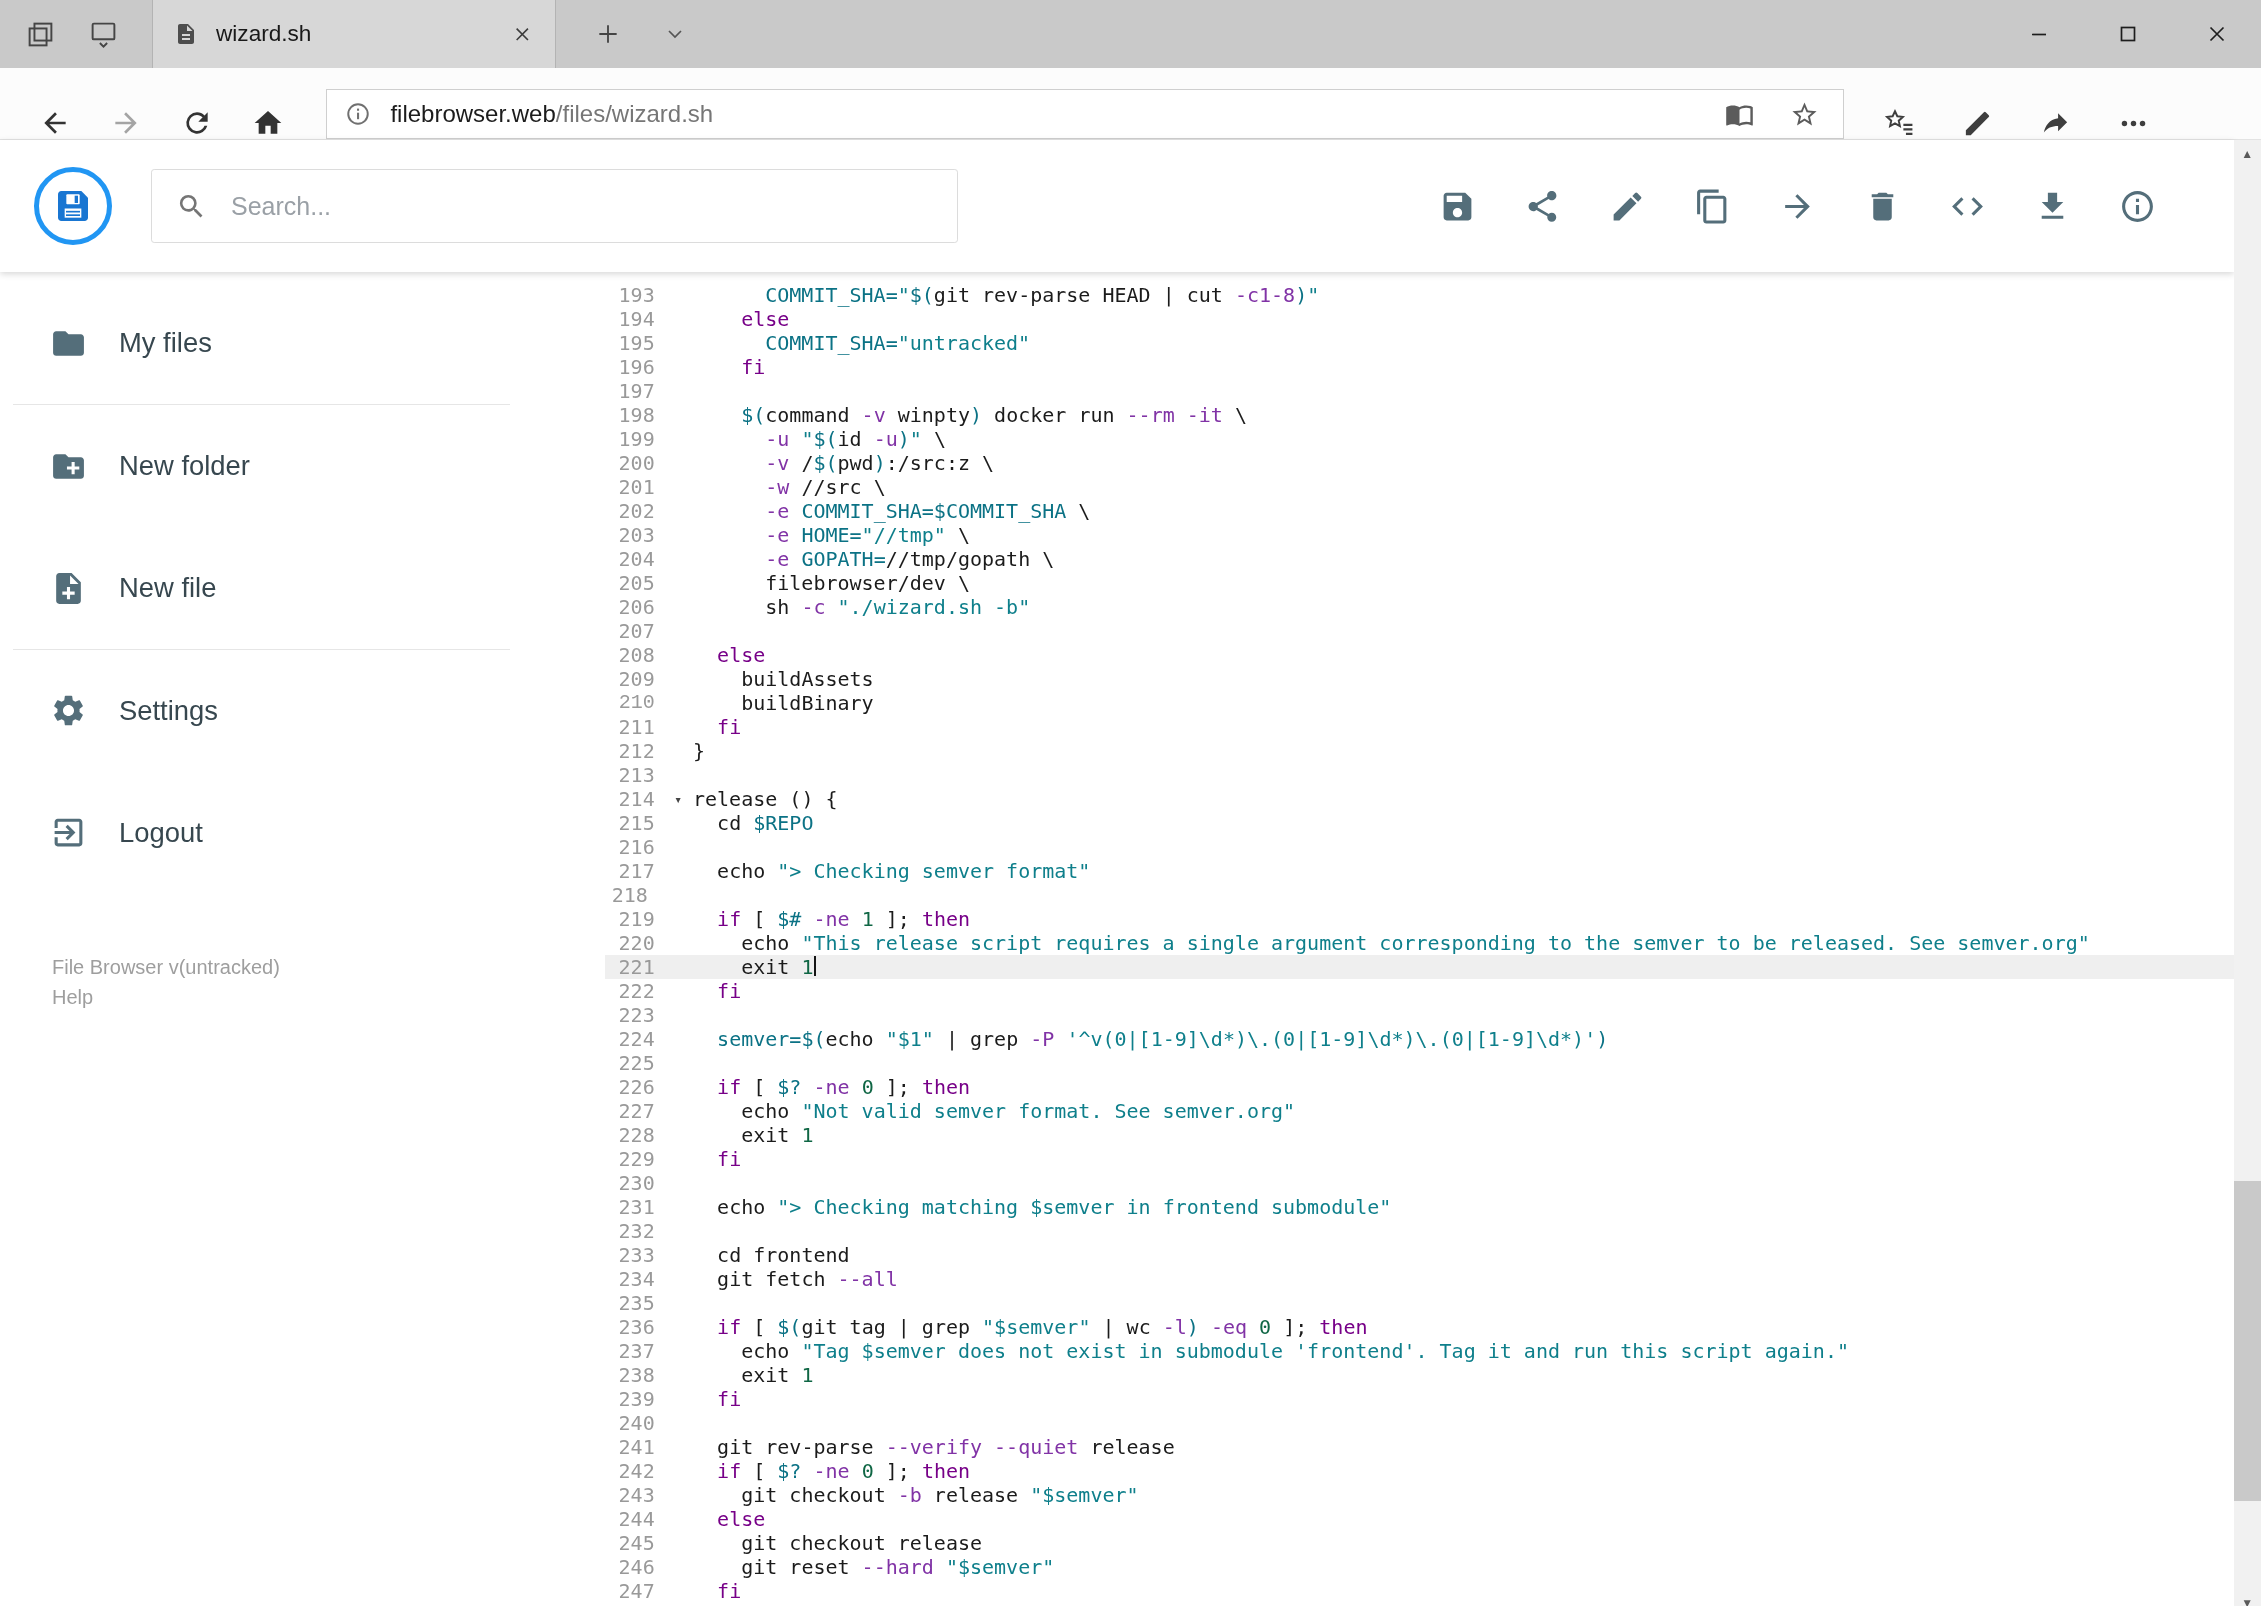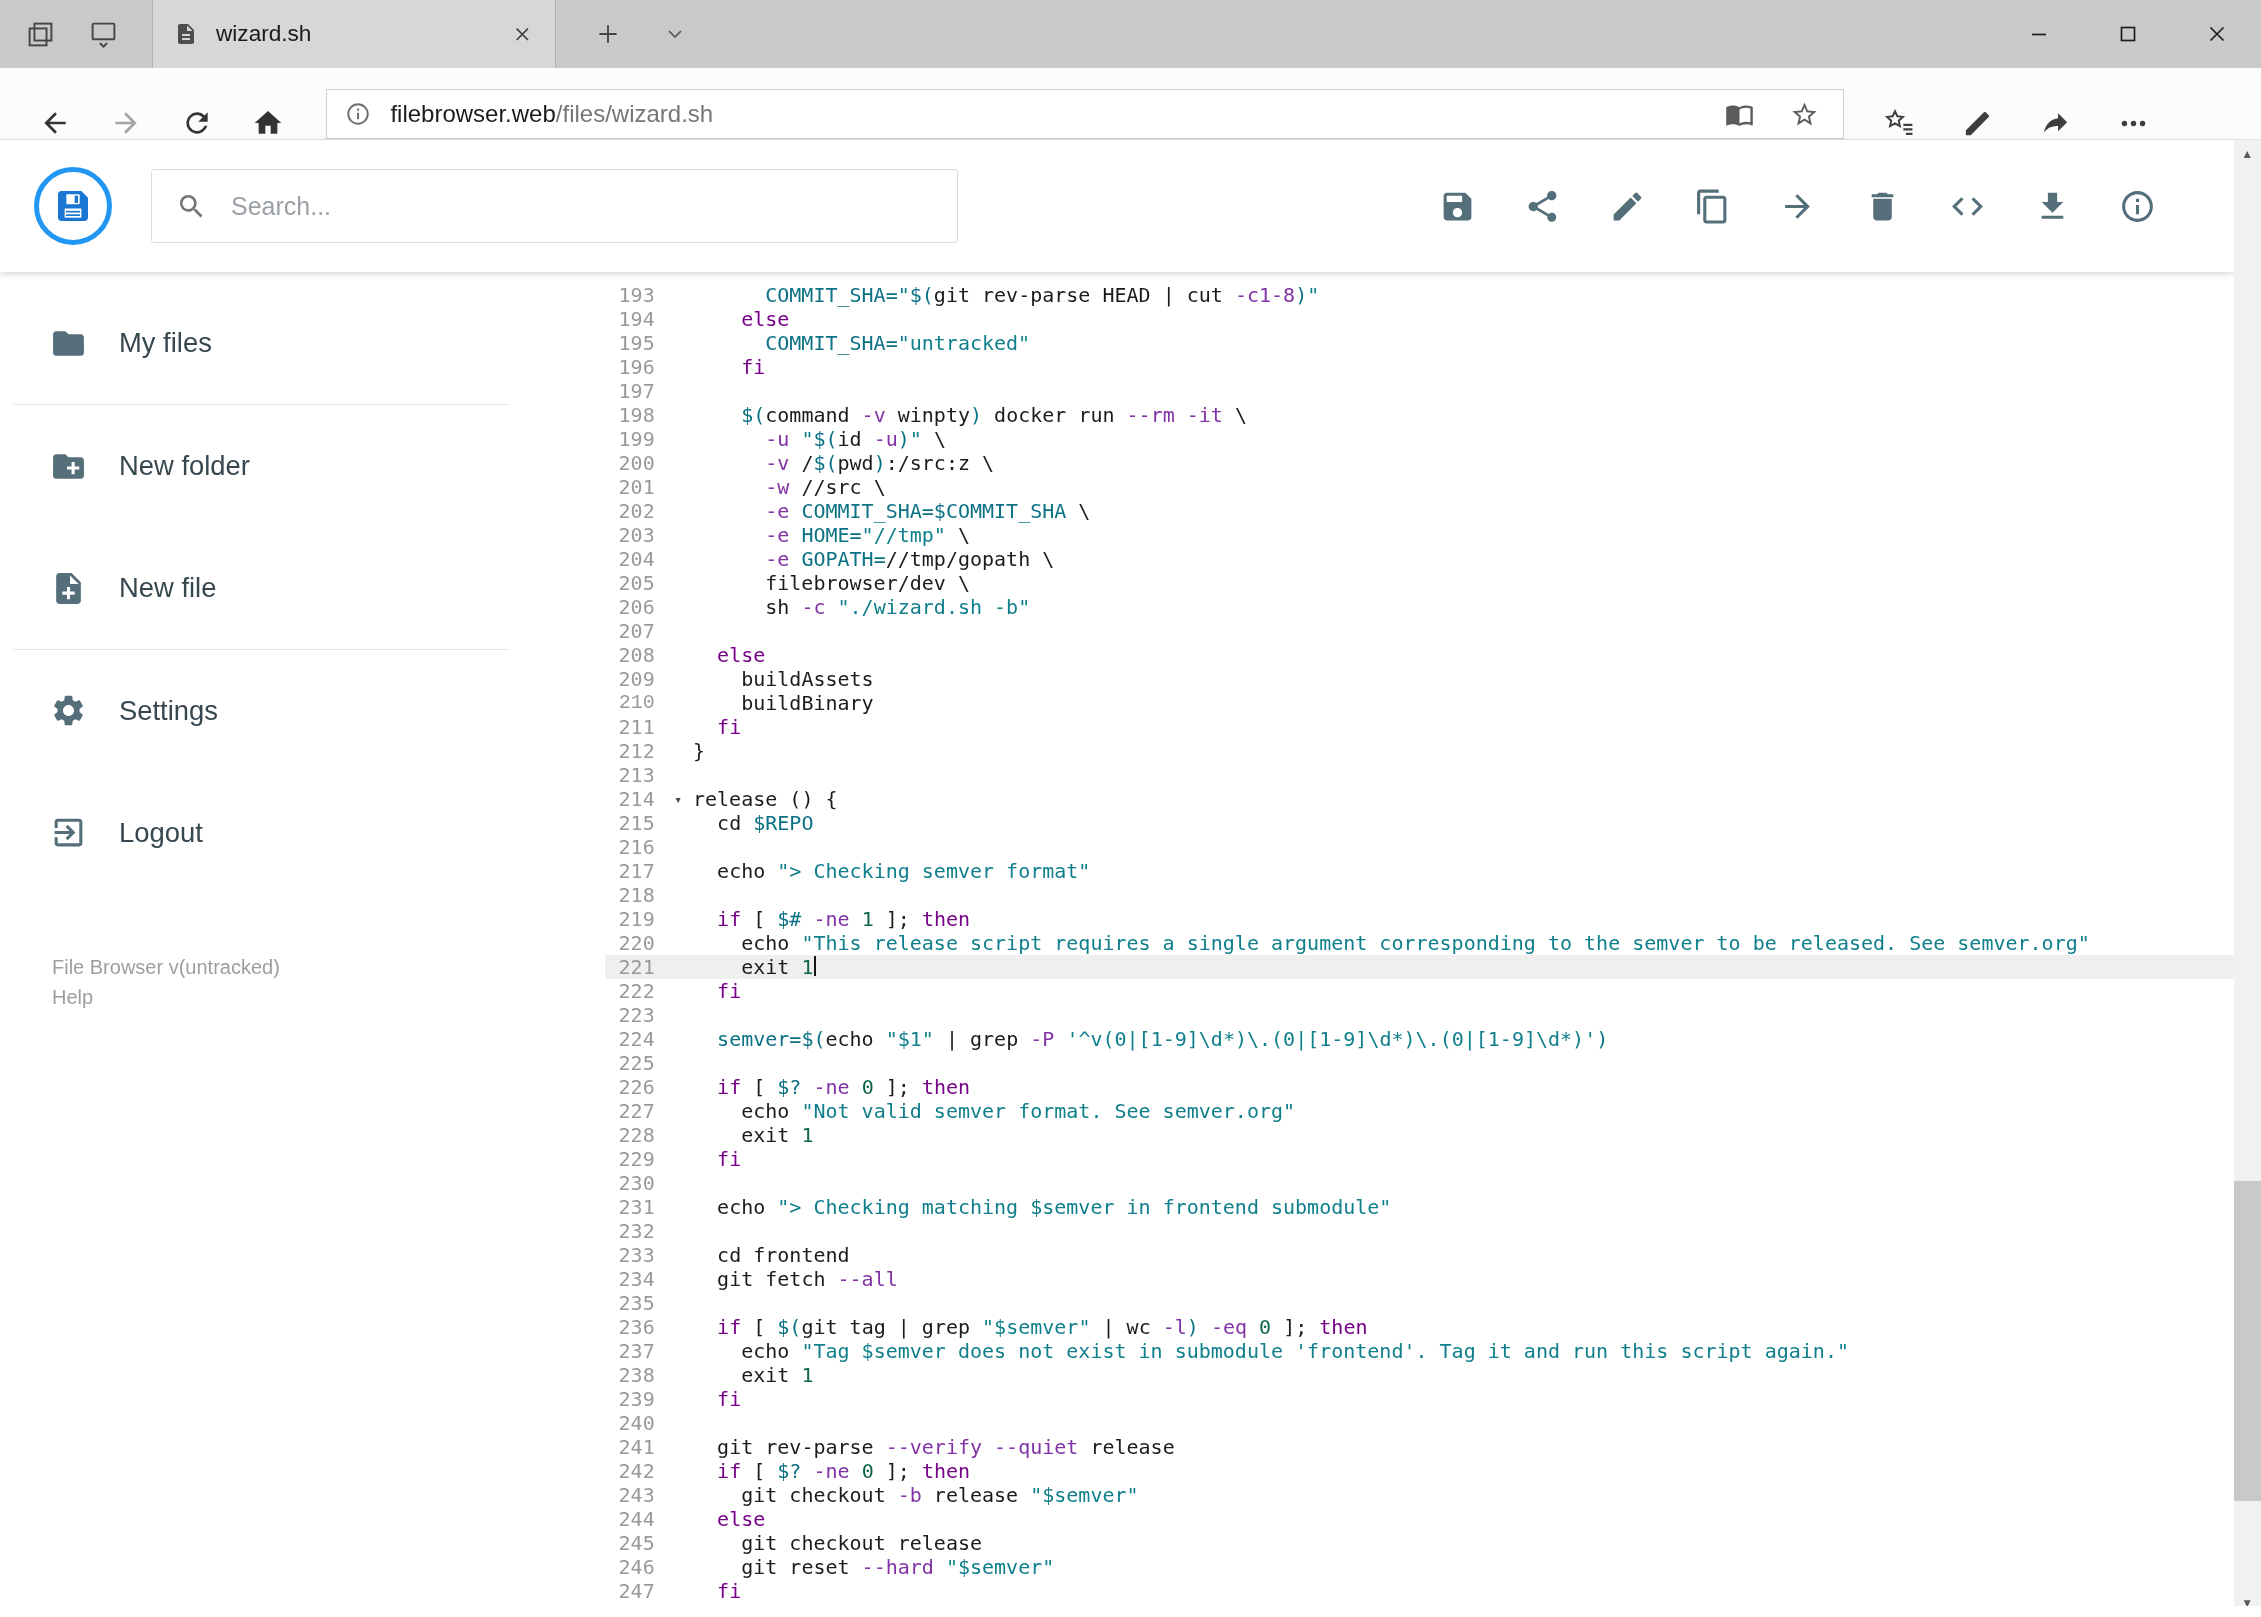--- a/index.html
+++ b/index.html
@@ -433,21 +433,21 @@
         </div>
         <div class="cmrow">
           <span class="gut" style="color: rgb(153, 153, 153);">216</span>
           <span class="txt"></span>
         </div>
         <div class="cmrow">
           <span class="gut" style="color: rgb(153, 153, 153);">217</span>
           <span class="txt"><span class="t-p" style="color: rgb(27, 27, 27);">  </span><span class="t-p" style="color: rgb(27, 27, 27);">echo</span><span class="t-p" style="color: rgb(27, 27, 27);"> </span><span class="t-s" style="color: rgb(14, 127, 139);">"&gt; Checking semver format"</span></span>
         </div>
         <div class="cmrow">
-          <span class="gut" style="color: rgb(153, 153, 153);">218</span>
+          <span class="gut" style="color: rgb(153, 153, 153); text-align: center;">218</span>
           <span class="txt"></span>
         </div>
         <div class="cmrow">
           <span class="gut" style="color: rgb(153, 153, 153);">219</span>
           <span class="txt"><span class="t-p" style="color: rgb(27, 27, 27);">  </span><span class="t-k" style="color: rgb(119, 0, 136);">if</span><span class="t-p" style="color: rgb(27, 27, 27);"> </span><span class="t-p" style="color: rgb(27, 27, 27);">[</span><span class="t-p" style="color: rgb(27, 27, 27);"> </span><span class="t-v" style="color: rgb(11, 114, 133);">$#</span><span class="t-p" style="color: rgb(27, 27, 27);"> </span><span class="t-a" style="color: rgb(129, 51, 166);">-ne</span><span class="t-p" style="color: rgb(27, 27, 27);"> </span><span class="t-n" style="color: rgb(15, 102, 68);">1</span><span class="t-p" style="color: rgb(27, 27, 27);"> </span><span class="t-p" style="color: rgb(27, 27, 27);">]</span><span class="t-p" style="color: rgb(27, 27, 27);">;</span><span class="t-p" style="color: rgb(27, 27, 27);"> </span><span class="t-k" style="color: rgb(119, 0, 136);">then</span></span>
         </div>
         <div class="cmrow">
           <span class="gut" style="color: rgb(153, 153, 153);">220</span>
           <span class="txt"><span class="t-p" style="color: rgb(27, 27, 27);">    </span><span class="t-p" style="color: rgb(27, 27, 27);">echo</span><span class="t-p" style="color: rgb(27, 27, 27);"> </span><span class="t-s" style="color: rgb(14, 127, 139);">"This release script requires a single argument corresponding to the semver to be released. See semver.org"</span></span>
         </div>

